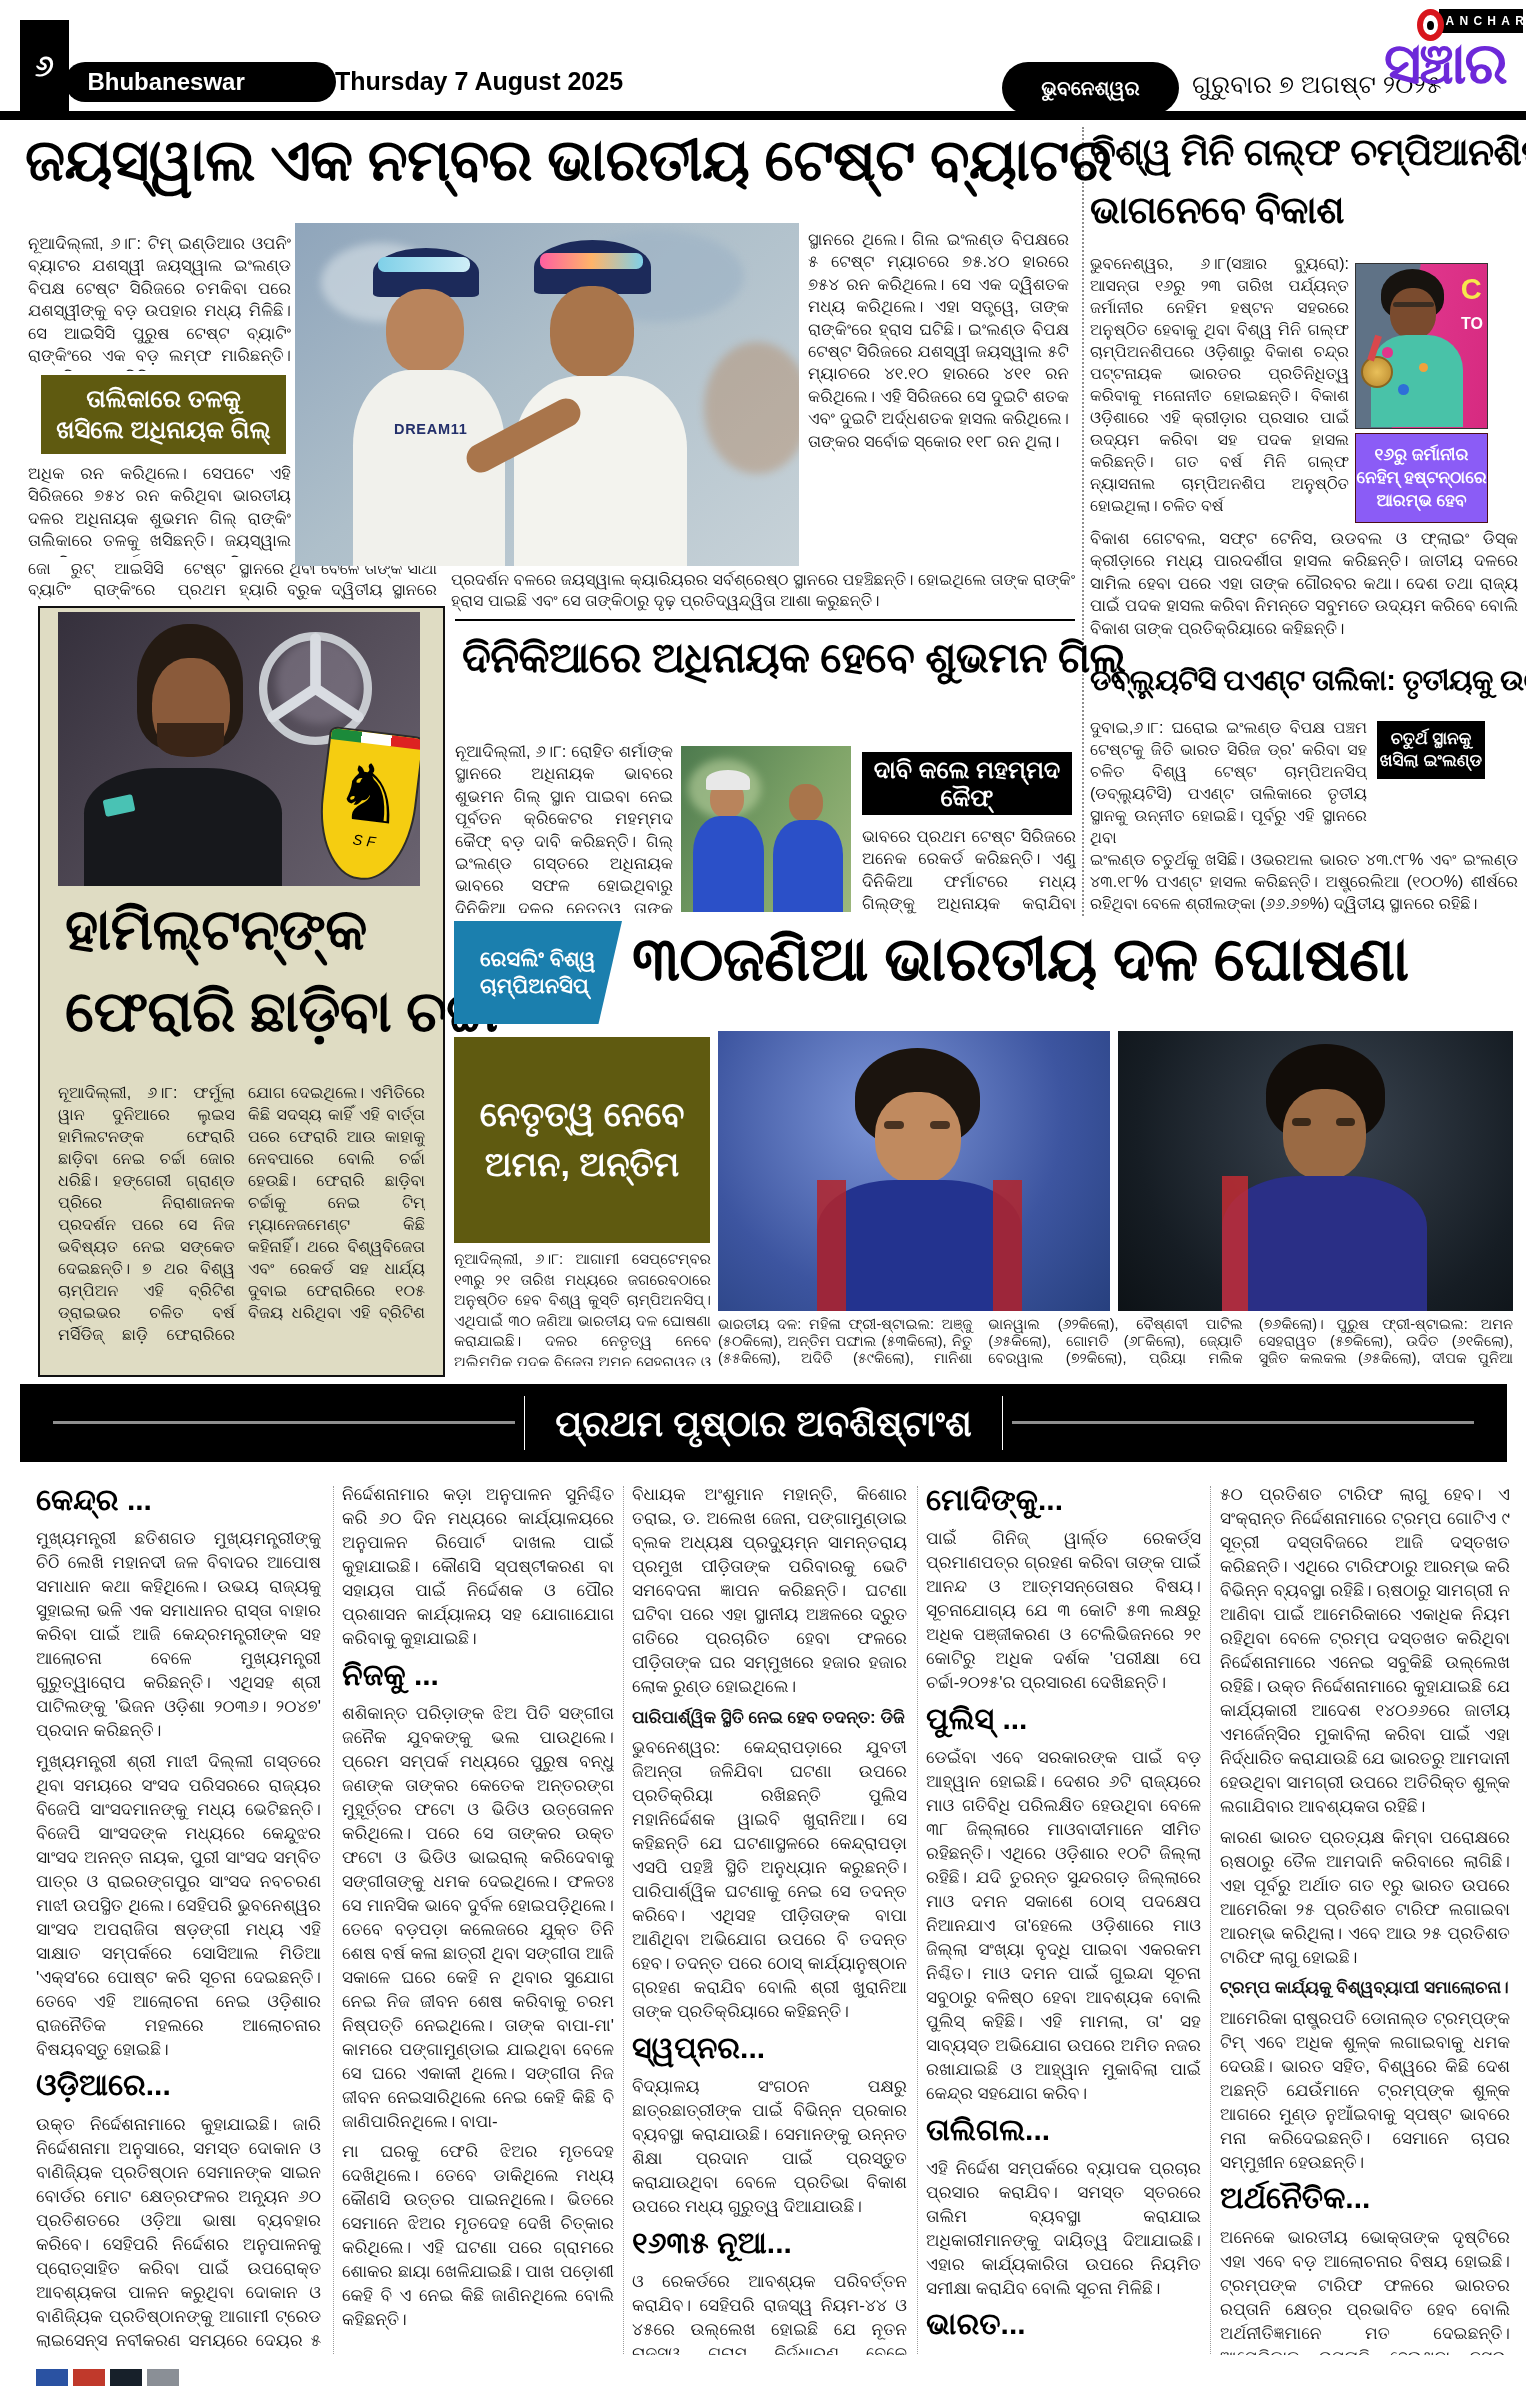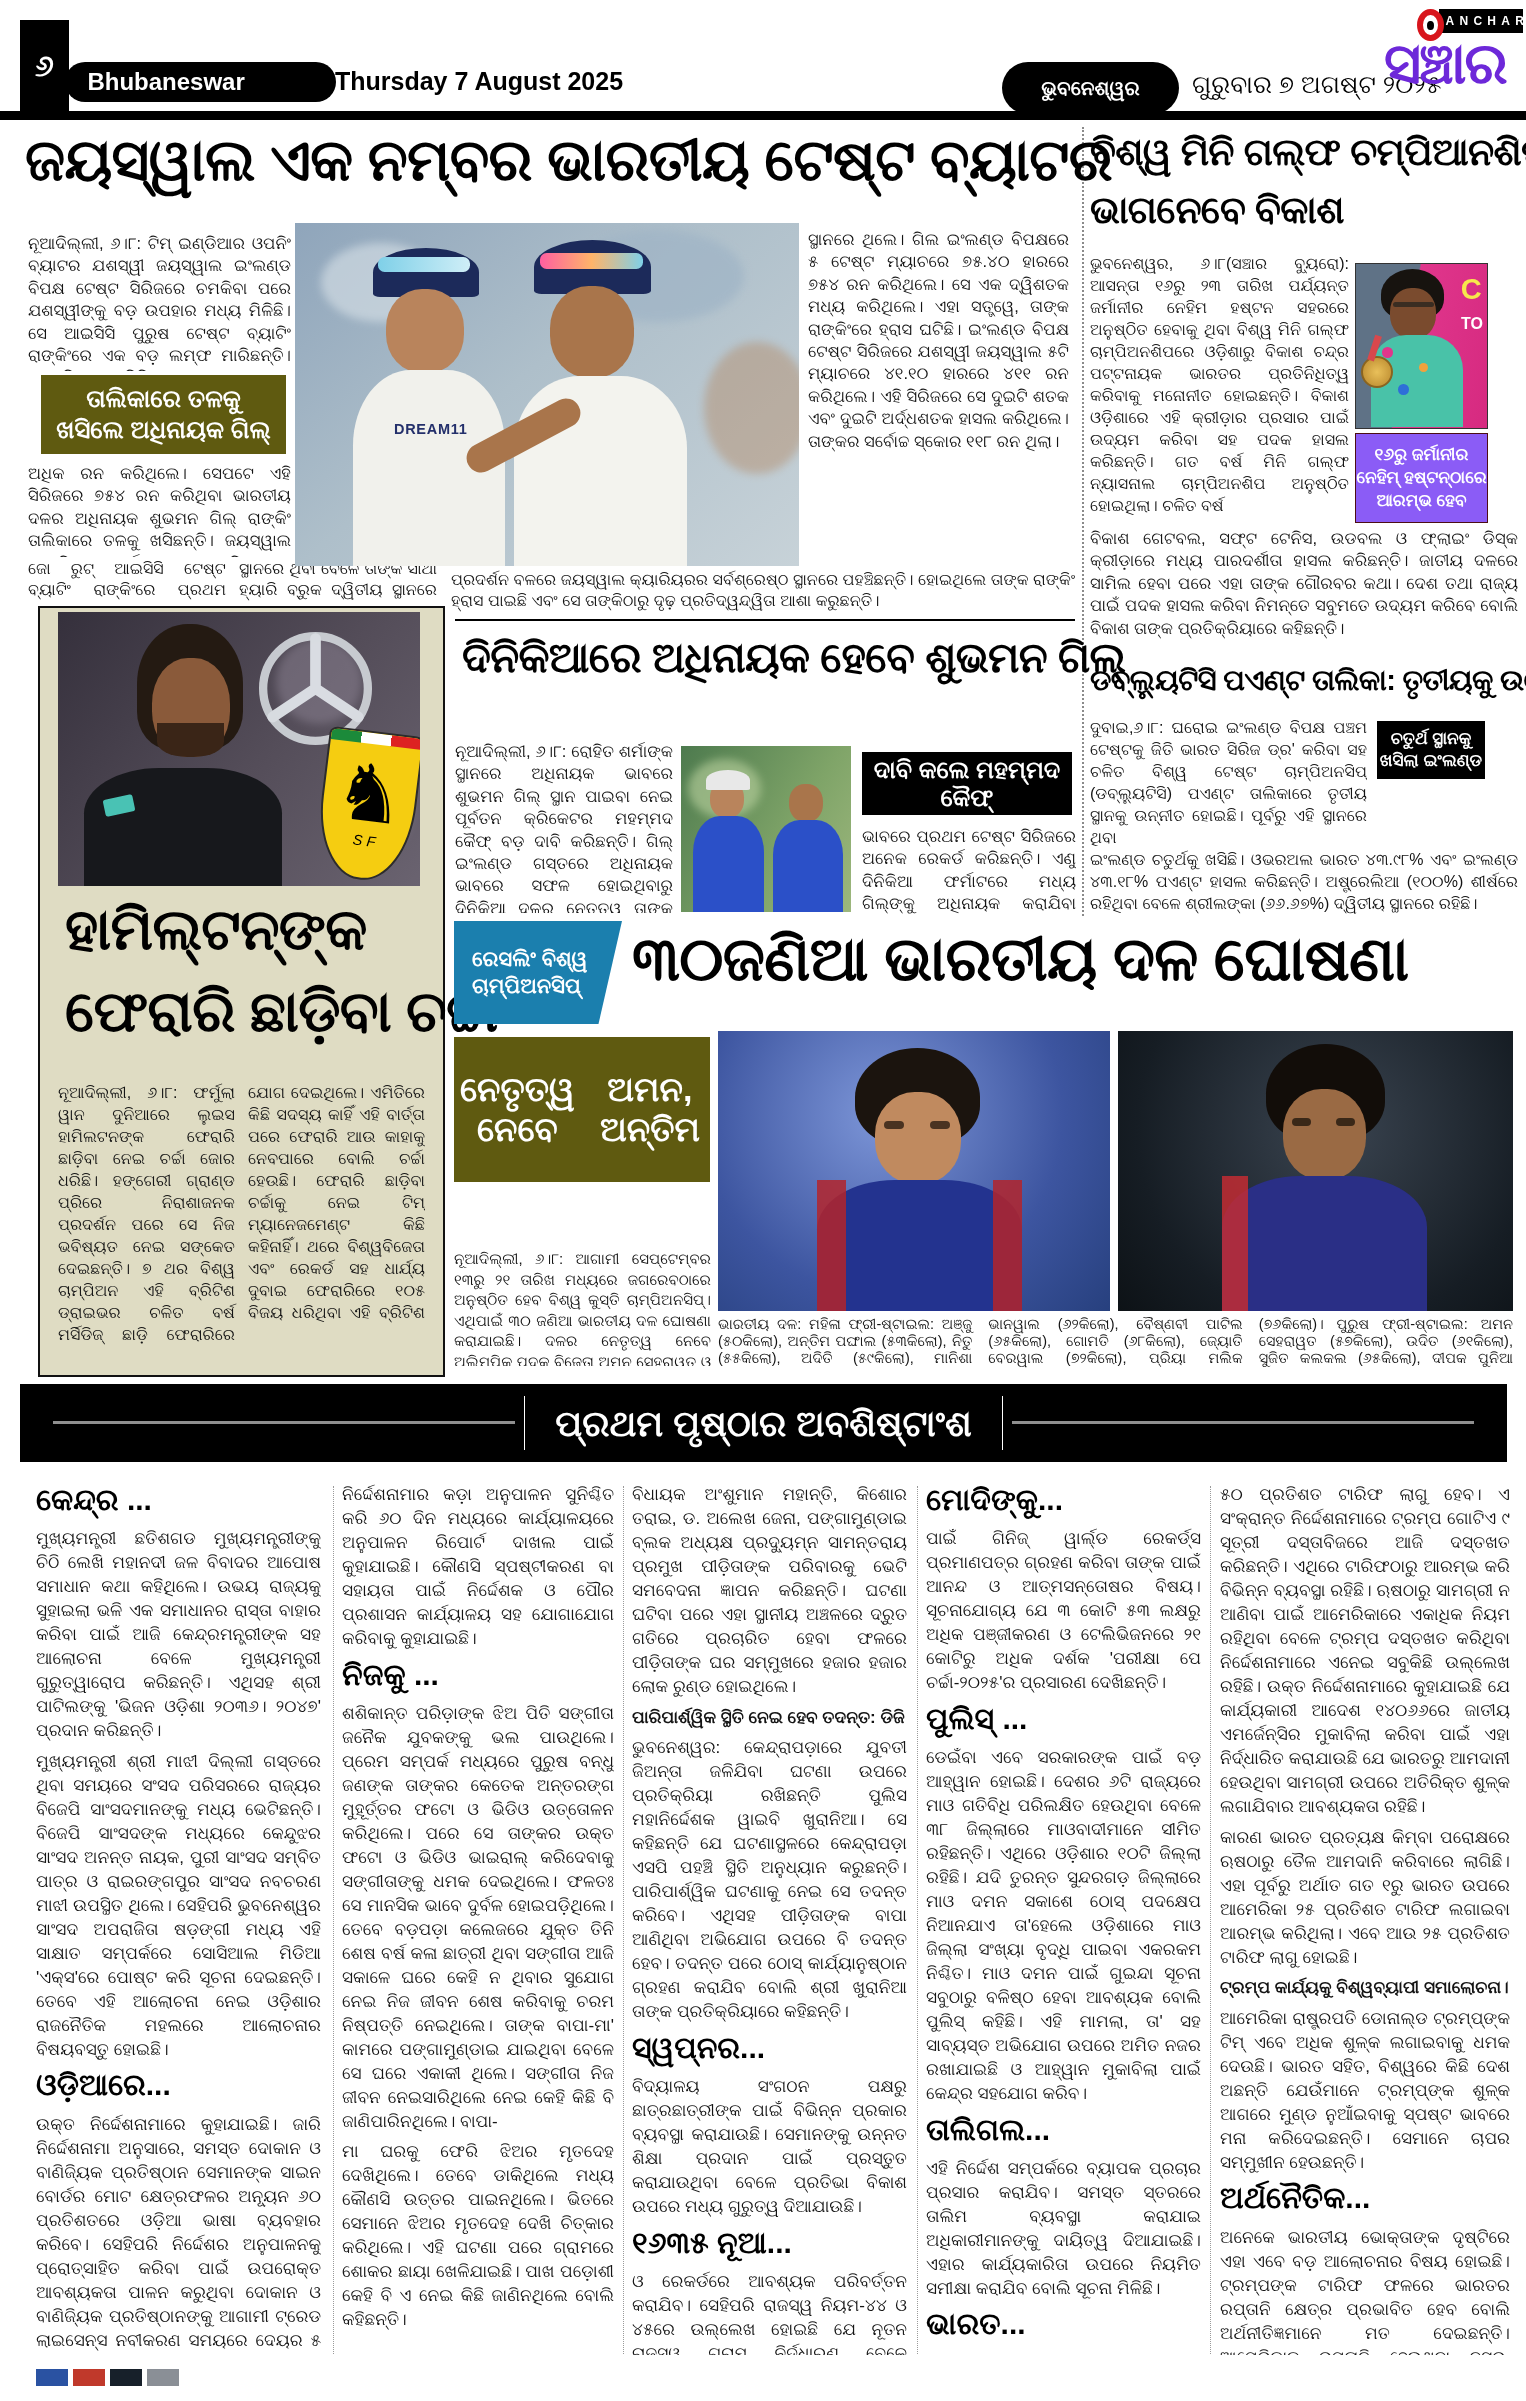--- a/index.html
+++ b/index.html
@@ -185,28 +185,28 @@
 
   <div class="abs body" style="left:1090px;top:717px;width:277px;height:129px;font-size:16px;line-height:22px;">ଦୁବାଇ,୬।୮: ଘରୋଇ ଇଂଲଣ୍ଡ ବିପକ୍ଷ ପଞ୍ଚମ ଟେଷ୍ଟକୁ ଜିତି ଭାରତ ସିରିଜ ଡ୍ର' କରିବା ସହ ଚଳିତ ବିଶ୍ୱ ଟେଷ୍ଟ ଚାମ୍ପିଅନସିପ୍ (ଡବ୍ଲ୍ୟୁଟିସି) ପଏଣ୍ଟ ତାଲିକାରେ ତୃତୀୟ ସ୍ଥାନକୁ ଉନ୍ନୀତ ହୋଇଛି। ପୂର୍ବରୁ ଏହି ସ୍ଥାନରେ ଥିବା</div>
 
   <div class="abs" style="left:1377px;top:721px;width:108px;height:58px;background:#000;display:flex;flex-direction:column;align-items:center;justify-content:center;gap:1.3px;">
     <span class="whitebold" style="font-size:17px;">ଚତୁର୍ଥ ସ୍ଥାନକୁ</span>
     <span class="whitebold" style="font-size:17px;">ଖସିଲା ଇଂଲଣ୍ଡ</span>
   </div>
 
   <div class="abs body" style="left:1090px;top:849px;width:428px;height:69px;font-size:16px;line-height:22px;">ଇଂଲଣ୍ଡ ଚତୁର୍ଥକୁ ଖସିଛି। ଓଭରଅଲ ଭାରତ ୪୩.୯୮% ଏବଂ ଇଂଲଣ୍ଡ ୪୩.୧୮% ପଏଣ୍ଟ ହାସଲ କରିଛନ୍ତି। ଅଷ୍ଟ୍ରେଲିଆ (୧୦୦%) ଶୀର୍ଷରେ ରହିଥିବା ବେଳେ ଶ୍ରୀଲଙ୍କା (୬୬.୬୭%) ଦ୍ୱିତୀୟ ସ୍ଥାନରେ ରହିଛି।</div>
 
-  <div class="abs" style="left:454px;top:921px;width:168px;height:103px;background:#1b7fae;clip-path:polygon(0 0,100% 0,86% 100%,0 100%);display:flex;flex-direction:column;align-items:flex-start;justify-content:center;padding-left:18px;box-sizing:border-box;gap:2.6px;">
+  <div class="abs" style="left:454px;top:921px;width:168px;height:103px;background:#1b7fae;clip-path:polygon(0 0,100% 0,86% 100%,0 100%);display:flex;flex-direction:column;align-items:flex-start;justify-content:center;padding-left:26px;box-sizing:border-box;gap:2.6px;">
     <span class="whitebold" style="font-size:21px;">ରେସଲିଂ ବିଶ୍ୱ</span>
     <span class="whitebold" style="font-size:21px;">ଚାମ୍ପିଅନସିପ୍</span>
   </div>
 
   <div class="abs hl" style="left:632px;top:927px;width:881px;font-size:61px;">୩୦ଜଣିଆ ଭାରତୀୟ ଦଳ ଘୋଷଣା</div>
 
-  <div class="abs olive" style="left:454px;top:1037px;width:256px;height:145px;display:flex;align-items:center;justify-content:center;gap:9.2px;">
+  <div class="abs olive" style="left:454px;top:1037px;width:256px;height:206px;display:flex;flex-direction:column;align-items:center;justify-content:center;gap:9.2px;">
     <span class="whitebold" style="font-size:34px;">ନେତୃତ୍ୱ ନେବେ</span>
     <span class="whitebold" style="font-size:34px;">ଅମନ, ଅନ୍ତିମ</span>
   </div>
 
   <div class="photo" style="left:718px;top:1031px;width:392px;height:280px;background:radial-gradient(circle at 42% 30%,#7d96d8,#3d55a0 60%,#27407e);">
     <div class="abs" style="left:137px;top:17px;width:125px;height:99px;background:#1b140e;border-radius:50% 50% 42% 42%;"></div>
     <div class="face" style="left:157px;top:61px;width:86px;height:92px;background:#c08a5f;"></div>
     <div class="abs" style="left:166px;top:90px;width:20px;height:8px;background:#4a3321;border-radius:4px;"></div>
     <div class="abs" style="left:212px;top:90px;width:20px;height:8px;background:#4a3321;border-radius:4px;"></div>
     <div class="torso" style="left:99px;top:149px;width:205px;height:131px;background:#23338f;"></div>

